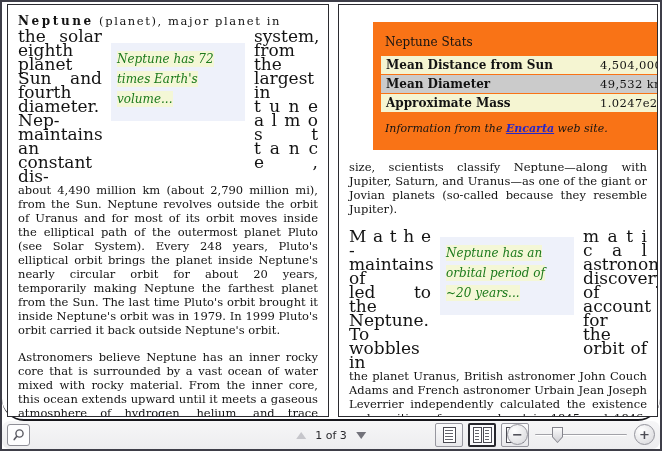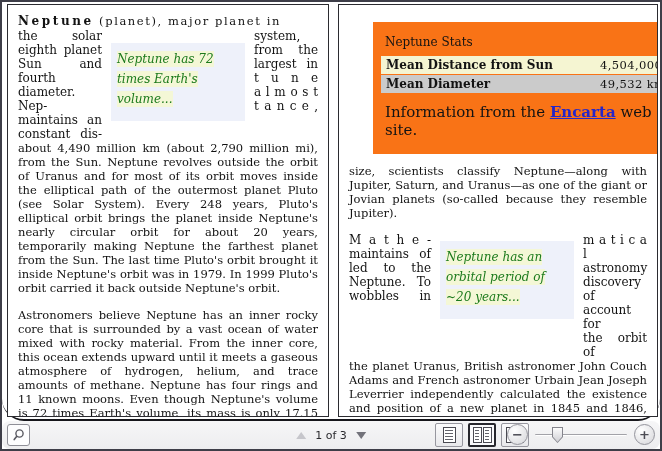--- a/index.html
+++ b/index.html
@@ -17,21 +17,21 @@
   .page-right { left:336px; width:320px; }
   .page-inner { padding:8px 10px; }
 
   .first-line { white-space:nowrap; overflow:hidden; font-size:11.5px; line-height:16px; letter-spacing:1.6px; }
   .first-line b { letter-spacing:2.6px; font-size:12px; }
 
   .para { font-size:11.5px; line-height:14px; text-align:justify; }
   .gap  { height:13px; }
 
   .wrap-row { display:flex; }
-  .wcol { font-size:12px; line-height:14px; }
+  .wcol { font-size:17px; line-height:14px; }
   .wcol div { text-align:justify; text-align-last:justify; }
   .lp .wcol-l { width:84px; }
   .lp .wcol-r { width:64px; }
   .rp .wcol-l { width:82px; }
   .rp .wcol-r { width:64px; }
 
   .callout { flex:1; margin:14px 9px 0 9px; background:#eef1fa; padding:5px 5px 13px 6px; align-self:flex-start; }
   .rp .callout { margin-top:8px; }
   .callout .hl {
     background:#f4f7d6; color:#1c7a1c; font-style:italic;
@@ -40,21 +40,21 @@
   }
 
   
   .stats { margin:9px -11px 10px 24px; background:#f97316; padding:13px 0 15px 8px; overflow:hidden; }
   .stats-title { font-size:12px; margin:0 0 7px 4px; }
   .stat-row { display:flex; align-items:center; height:18px; margin-bottom:1px; padding-left:5px; white-space:nowrap; overflow:hidden;gap:44px; }
   .row-yellow { background:#f5f5d2; }
   .row-gray   { background:#cbcbcb; }
   .stat-label { font-weight:bold; font-size:12px; width:170px; flex:none; }
   .stat-value { font-size:11.5px; letter-spacing:0.4px; }
-  .stats-caption { font-size:15px; margin:10px 0 0 4px; }
+  .stats-caption { font-style:italic; font-size:11px; margin:10px 0 0 4px; }
   .stats-caption a { color:#2626c8; font-weight:bold; text-decoration:underline; cursor:pointer; }
 
   
   .toolbar {
     position:absolute; left:0; right:0; bottom:0; height:28px;
     background:linear-gradient(#f6f6f7,#ededef);
     font-family:"DejaVu Sans", sans-serif;
     border-radius:8px;
   }
   .search-btn {
@@ -141,20 +141,24 @@
         <div class="stats">
           <div class="stats-title">Neptune Stats</div>
           <div class="stat-row row-yellow">
             <span class="stat-label">Mean Distance from Sun</span>
             <span class="stat-value">4,504,000,000 km</span>
           </div>
           <div class="stat-row row-gray">
             <span class="stat-label">Mean Diameter</span>
             <span class="stat-value">49,532 km</span>
           </div>
+          <div class="stat-row row-yellow">
+            <span class="stat-label">Approximate Mass</span>
+            <span class="stat-value">1.0247e26 kg</span>
+          </div>
           <div class="stats-caption"><span>Information from the </span><a>Encarta</a><span> web site.</span></div>
         </div>
 
         <div class="para">size, scientists classify Neptune—along with Jupiter, Saturn, and Uranus—as one of the giant or Jovian planets (so-called because they resemble Jupiter).</div>
         <div class="gap"></div>
 
         <div class="wrap-row">
           <div class="wcol wcol-l">
             <div>M a t h e -</div>
             <div>maintains of</div>

